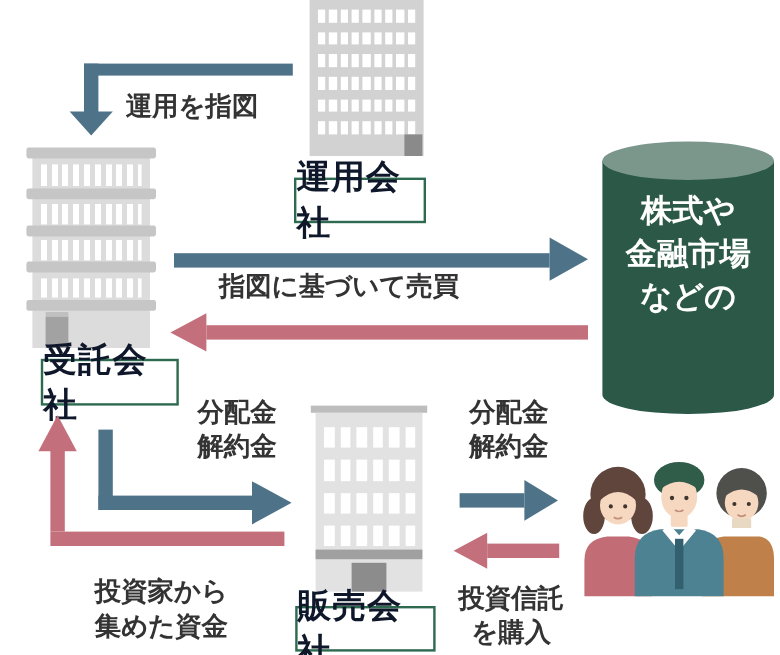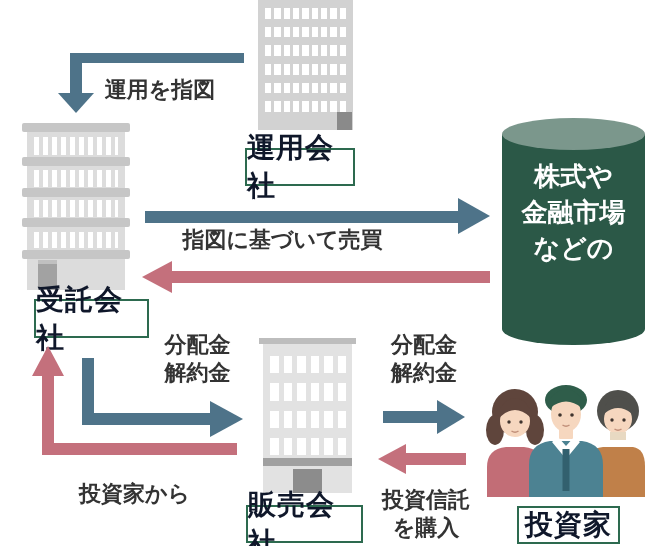--- a/index.html
+++ b/index.html
@@ -161,20 +161,21 @@
     <div>分配金</div>
     <div>解約金</div>
   </div>
   <div class="abs" style="left:32px;top:346px;width:205px;height:109px;">
     <div class="tri tri-up-pink" style="left:0;top:0;"></div>
     <div class="abs pink" style="left:10px;top:28px;width:12px;height:69px;"></div>
     <div class="abs pink" style="left:10px;top:97px;width:195px;height:12px;"></div>
   </div>
   <div class="note" style="left:62px;top:479px;width:145px;line-height:29px;">
     <div>投資家から</div>
+    <div>集めた資金</div>
   </div>
 
   <div class="abs bldg-low">
     <div class="abs" style="left:0;top:0;width:97px;height:6px;background:#bdbdbd;"></div>
     <div class="abs" style="left:4px;top:6px;width:89px;height:149px;background:#e2e2e2;"></div>
     <div class="abs win-grid" style="left: 11px; top: 18px; width: 76px; height: 99px; gap: 10px 5px; grid-template-rows: repeat(4, 1fr); grid-template-columns: repeat(6, 1fr);">
         <span></span>
         <span></span>
         <span></span>
         <span></span>
@@ -250,15 +251,14 @@
       <circle cx="78" cy="32" r="1.8" fill="#3f342e"></circle>
       <circle cx="90" cy="32" r="1.8" fill="#3f342e"></circle>
       <path d="M80.5 42 q3.5 2.5 7 0" stroke="#c08f79" fill="none" stroke-width="1.4"></path>
       <rect x="77" y="44" width="14" height="12" fill="#f6d7bf"></rect>
       <path d="M47 114 V 82 q0-21 21-24 h32 q21 3 21 24 v32 Z" fill="#4c8292"></path>
       <polygon points="70,59 84,76 98,59 92,54 84,63 76,54" fill="#ffffff"></polygon>
       <rect x="80.5" y="66" width="7" height="42" fill="#32606e"></rect>
     </svg>
   </div>
 
-  <div class="tagbox" style="left:517px;top:506px;width:103px;height:38px;">投資家</div>
 
 </div>
 
 </body></html>

